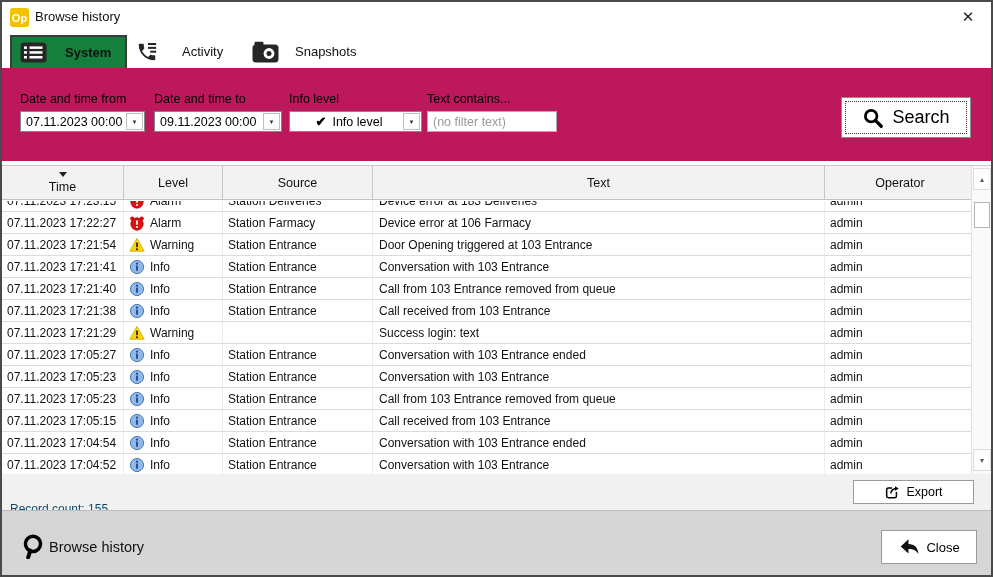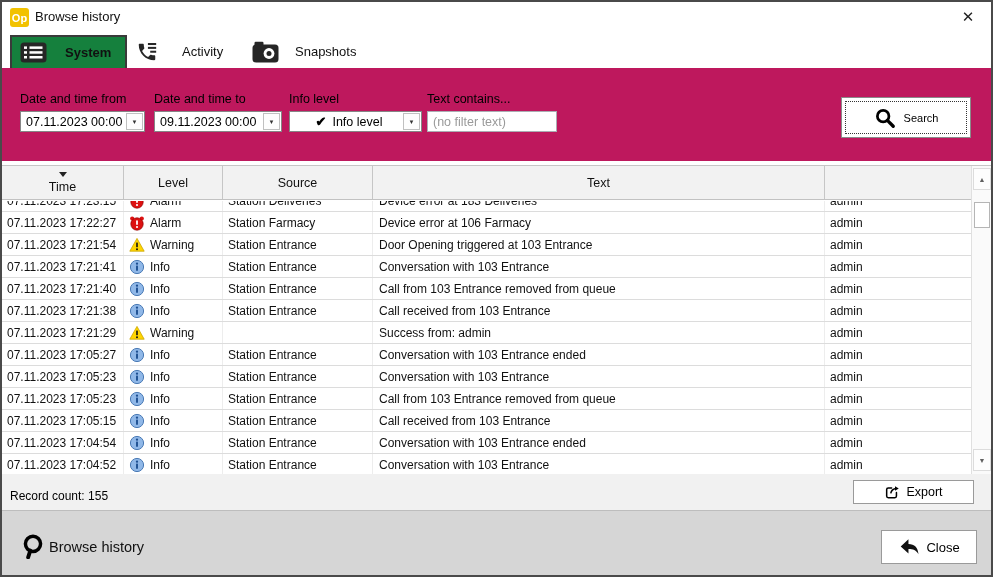--- a/index.html
+++ b/index.html
@@ -52,21 +52,21 @@
   }
   #text-filter::placeholder { color:#9a9a9a; opacity:1; }
   #search-btn {
     position:absolute; left:839px; top:29px; width:130px; height:41px;
     background:#fff; border:1px solid #8a8a8a; cursor:pointer;
     display:flex; align-items:center; justify-content:center; gap:8px;
   }
   #search-btn::before {
     content:""; position:absolute; inset:3px; border:1px dotted #333; pointer-events:none;
   }
-  #search-btn .btn-label { font-size:11px; color:#000; }
+  #search-btn .btn-label { font-size:18px; color:#000; }
   
   #table { position:absolute; left:0; top:163px; right:0; height:309px; background:#fff; border-top:1px solid #c6c6c6; border-bottom:2px solid #c2410c;padding-left:8px; }
   #thead { position:absolute; left:0; top:0; width:973px; height:34px; background:#f2f2f2; border-bottom:1px solid #c2c2c2; display:flex; }
   .th {
     height:100%; border-right:1px solid #c6c6c6; display:flex; flex-direction:column;
     align-items:center; justify-content:center; font-size:12.5px; color:#111; cursor:pointer;
   }
   .sort-arrow {
     width:0; height:0; border-left:4px solid transparent; border-right:4px solid transparent;
     border-top:5px solid #222; margin-bottom:3px;
@@ -86,21 +86,21 @@
   
   #vscroll { position:absolute; right:0; top:0; width:20px; height:308px; background:#fafafa; border-left:1px solid #e0e0e0; }
   .scroll-btn {
     position:absolute; left:1px; width:18px; height:22px; background:#fdfdfd; border:1px solid #dcdcdc;
     display:flex; align-items:center; justify-content:center; font-size:7px; color:#606060; cursor:pointer;
   }
   #scroll-up { top:2px; } #scroll-down { bottom:3px; }
   #scroll-thumb { position:absolute; left:2px; top:36px; width:16px; height:26px; background:#fff; border:1px solid #b5b5b5; cursor:pointer; }
   
   #status-strip { position:absolute; left:0; top:472px; right:0; height:36px; background:#f1f1f1; }
-  #record-count { position:absolute; left:8px; top:15px; font-size:12px; color:#000000; }
+  #record-count { position:absolute; left:8px; top:28px; font-size:12px; color:#0c4a6e; }
   #export-btn {
     position:absolute; left:851px; top:6px; width:121px; height:24px; background:#fff;
     border:1px solid #9a9a9a; display:flex; align-items:center; justify-content:center; gap:6px; cursor:pointer;
   }
   #export-btn .btn-label { font-size:12.5px; color:#000; }
   
   #footer { position:absolute; left:0; top:508px; right:0; bottom:0; background:#d6d6d6; border-top:1px solid #bdbdbd; }
   #footer-icon { position:absolute; left:18px; top:22px; }
   #footer-title { position:absolute; left:47px; top:28px; font-size:14.5px; color:#111; }
   #close-btn {
@@ -201,20 +201,23 @@
       </div>
       <div class="th col-level">
         <span>Level</span>
       </div>
       <div class="th col-source">
         <span>Source</span>
       </div>
       <div class="th col-text">
         <span>Text</span>
       </div>
+      <div class="th col-operator">
+        <span>Operator</span>
+      </div>
     </div>
     <div id="tbody">
       <div id="rows">
           <div class="trow">
             <div class="cell col-time">07.11.2023 17:23:15</div>
             <div class="cell col-level">
               <span class="lvl-icon">
                 <svg viewBox="0 0 16 16" xmlns="http://www.w3.org/2000/svg">
     <circle cx="3.2" cy="3.6" r="2.1" fill="#dd1111"></circle>
     <circle cx="12.8" cy="3.6" r="2.1" fill="#dd1111"></circle>
@@ -317,21 +320,21 @@
               <span class="lvl-icon">
                 <svg viewBox="0 0 16 16" xmlns="http://www.w3.org/2000/svg">
     <path d="M8 1.4 L15.2 14.2 H0.8 Z" fill="#ffd500" stroke="#c9a400" stroke-width="0.8" stroke-linejoin="round"></path>
     <rect x="7.2" y="5.6" width="1.6" height="4.6" fill="#111"></rect>
     <circle cx="8" cy="12.2" r="1" fill="#111"></circle>
   </svg>
               </span>
               <span>Warning</span>
             </div>
             <div class="cell col-source"></div>
-            <div class="cell col-text">Success from: admin</div>
+            <div class="cell col-text">Success login: text</div>
             <div class="cell col-operator">admin</div>
           </div>
           <div class="trow">
             <div class="cell col-time">07.11.2023 17:05:27</div>
             <div class="cell col-level">
               <span class="lvl-icon">
                 <svg viewBox="0 0 16 16" xmlns="http://www.w3.org/2000/svg">
     <circle cx="8" cy="8" r="6.6" fill="#90b8e8" stroke="#4a7ab5" stroke-width="1"></circle>
     <circle cx="8" cy="4.7" r="1.15" fill="#1d4f91"></circle>
     <rect x="7.05" y="6.6" width="1.9" height="5.2" rx="0.6" fill="#1d4f91"></rect>

